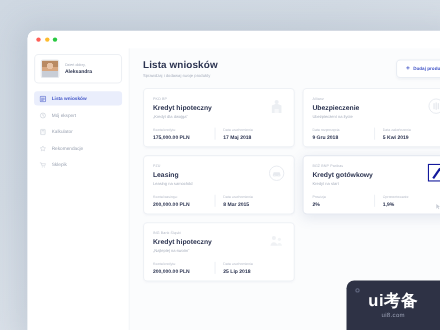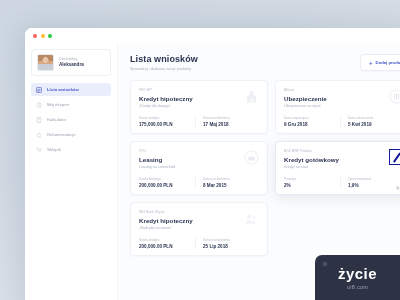--- a/index.html
+++ b/index.html
@@ -307,15 +307,15 @@
           </div>
         </div>
 
       </div>
     </main>
   </div>
 </div>
 
 <div class="watermark">
   <span class="wm-dot"></span>
-  <span class="wm-main">życie</span>
+  <span class="wm-main">ui考备</span>
   <span class="wm-sub">ui8.com</span>
 </div>
 
 </body></html>

